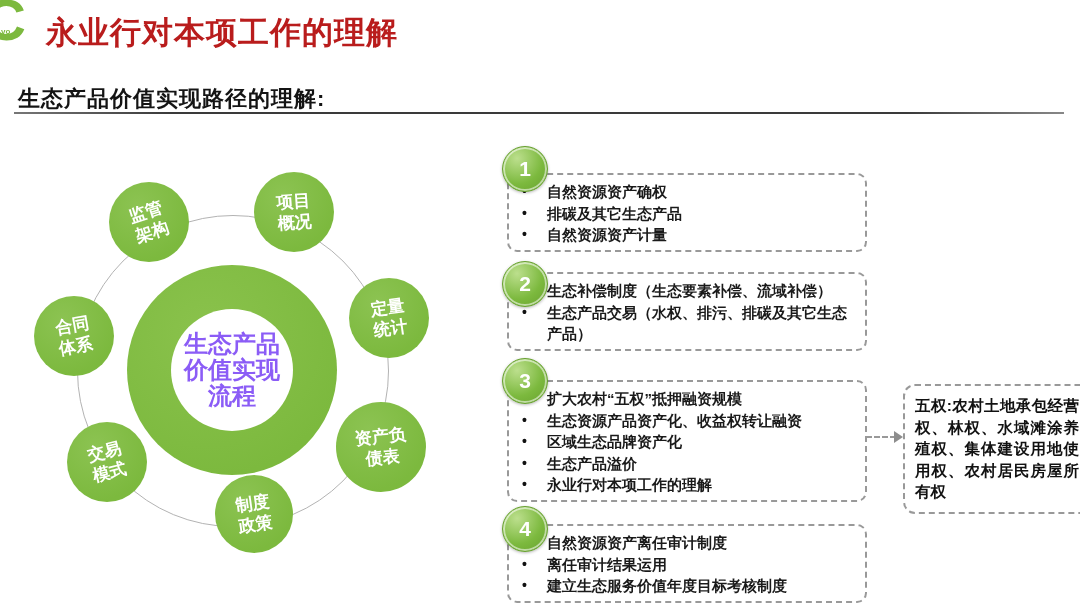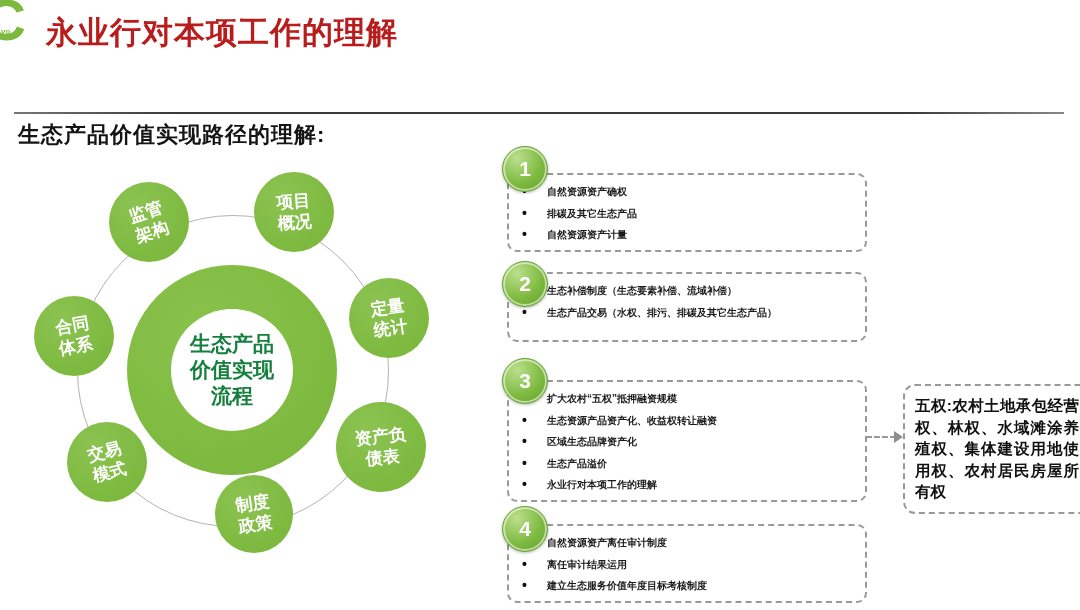--- a/index.html
+++ b/index.html
@@ -5,38 +5,38 @@
   html,body{margin:0;padding:0;background:#e9e9e9;}
   .slide{
     position:relative;width:1080px;height:610px;background:#ffffff;
     overflow:hidden;font-family:"Liberation Sans","DejaVu Sans",sans-serif;
   }
   
   .logo-wrap{position:absolute;left:0;top:0;width:30px;height:60px;overflow:hidden;}
   .logo-c{position:absolute;left:-16px;top:-14px;font-size:58px;font-weight:800;color:var(--green,#7cb93e);}
   .logo-sub{position:absolute;left:1px;top:27px;font-size:8px;font-weight:700;color:var(--green,#7cb93e);}
   .page-title{position:absolute;left:46px;top:12px;font-size:31px;font-weight:700;color:#b91c1c;letter-spacing:1px;}
-  .subtitle{position:absolute;left:18px;top:84px;font-size:22px;font-weight:800;color:#141414;letter-spacing:1px;margin-top:36px;}
+  .subtitle{position:absolute;left:18px;top:84px;font-size:22px;font-weight:800;color:#141414;letter-spacing:1px;}
   .title-rule{position:absolute;left:14px;top:112px;width:1050px;height:2px;
     background:linear-gradient(to right,#777,#3a3a3a 15%,#3a3a3a 85%,#888);}
   
   .orbit{position:absolute;left:77px;top:215px;width:310px;height:310px;border:1px solid #b3b3b3;border-radius:50%;}
   .donut{position:absolute;left:127px;top:265px;width:210px;height:210px;border-radius:50%;
     background:radial-gradient(circle at 38% 32%, #8ac24c, var(--green,#7cb93e) 75%);}
   .donut-hole{position:absolute;left:171px;top:309px;width:122px;height:122px;border-radius:50%;background:#ffffff;}
   .donut-label{position:absolute;left:127px;top:265px;width:210px;height:210px;display:flex;align-items:center;justify-content:center;
-    text-align:center;font-size:21px;line-height:26px;font-weight:800;color:#15803d;white-space:pre-line;}
+    text-align:center;font-size:24px;line-height:26px;font-weight:800;color:#8b5cf6;white-space:pre-line;}
   .sat{position:absolute;border-radius:50%;display:flex;align-items:center;justify-content:center;
     background:radial-gradient(circle at 36% 30%, #8cc352, var(--green,#7cb93e) 72%);
     color:#fff;text-align:center;}
   .sat span{display:block;font-weight:700;font-size:17px;line-height:21px;white-space:pre-line;}
   
   .step-box{position:absolute;border:2px dashed var(--dash,#999);border-radius:10px;background:#fff;}
   .step-box ul{margin:0;padding:6px 8px 4px 0;list-style:none;}
-  .step-box li{position:relative;padding-left:38px;font-size:10px;font-weight:700;color:#1a1a1a;line-height:21.5px;}
+  .step-box li{position:relative;padding-left:38px;font-size:15px;font-weight:700;color:#1a1a1a;line-height:21.5px;}
   .step-box li::before{content:"•";position:absolute;left:13px;top:0;font-size:14px;color:#111;}
   .badge{position:absolute;width:44px;height:44px;border-radius:50%;z-index:3;
     background:radial-gradient(circle at 32% 26%, #bcdf8d, var(--green,#7cb93e) 58%, #67a02e);
     border:1px solid #66a02e;box-shadow:0 1px 3px rgba(0,0,0,.28), inset 0 0 0 2px rgba(255,255,255,.55);
     display:flex;align-items:center;justify-content:center;color:#fff;font-size:21px;font-weight:800;}
   
   .arrow-line{position:absolute;left:866px;top:436px;width:30px;height:0;border-top:2px dashed #999;}
   .arrow-head{position:absolute;left:894px;top:431px;width:0;height:0;
     border-left:9px solid #8d8d8d;border-top:6px solid transparent;border-bottom:6px solid transparent;}
   .side-note{position:absolute;left:903px;top:384px;width:164px;border:2px dashed var(--dash,#999);border-radius:12px;

